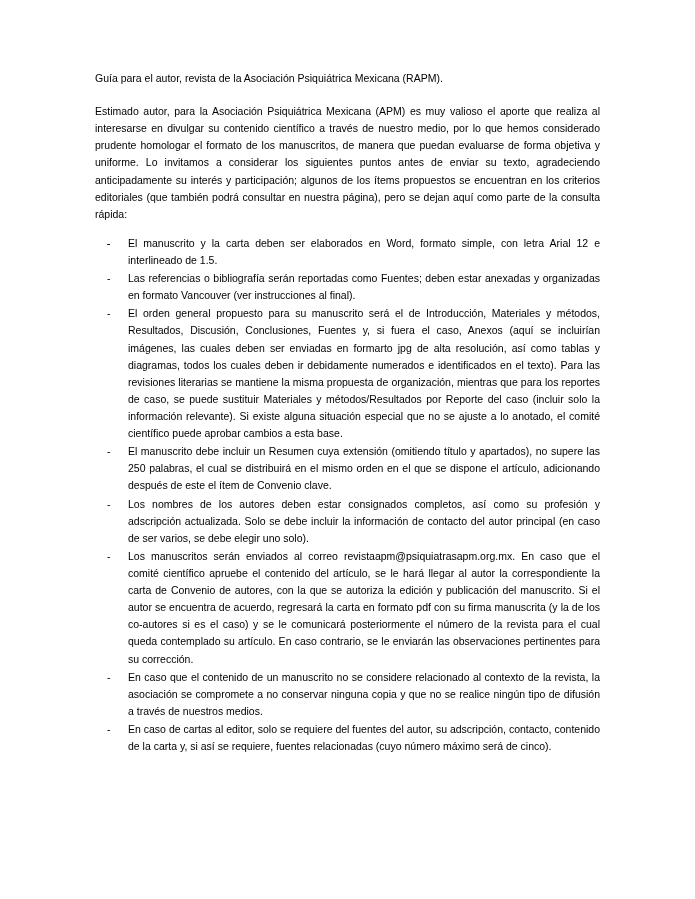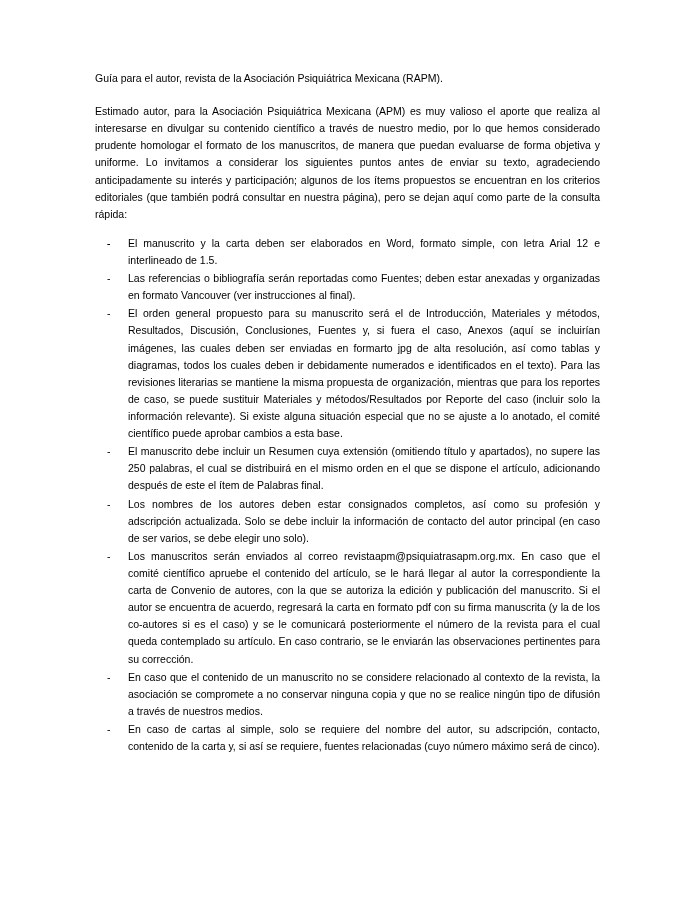--- a/index.html
+++ b/index.html
@@ -66,21 +66,21 @@
 
     <p class="para first">Guía para el autor, revista de la Asociación Psiquiátrica Mexicana (RAPM).</p>
 
     <p class="para">Estimado autor, para la Asociación Psiquiátrica Mexicana (APM) es muy valioso el aporte que realiza al interesarse en divulgar su contenido científico a través de nuestro medio, por lo que hemos considerado prudente homologar el formato de los manuscritos, de manera que puedan evaluarse de forma objetiva y uniforme. Lo invitamos a considerar los siguientes puntos antes de enviar su texto, agradeciendo anticipadamente su interés y participación; algunos de los ítems propuestos se encuentran en los criterios editoriales (que también podrá consultar en nuestra página), pero se dejan aquí como parte de la consulta rápida:</p>
 
     <ul class="bullets" id="guidelines-list">
         <li><span class="dash">-</span></li>
         <li><span class="dash">-</span><span>El manuscrito y la carta deben ser elaborados en Word, formato simple, con letra Arial 12 e interlineado de 1.5.</span></li>
         <li><span class="dash">-</span><span>Las referencias o bibliografía serán reportadas como Fuentes; deben estar anexadas y organizadas en formato Vancouver (ver instrucciones al final).</span></li>
         <li><span class="dash">-</span><span>El orden general propuesto para su manuscrito será el de <b>Introducción</b>, <b>Materiales y métodos</b>, <b>Resultados</b>, <b>Discusión</b>, <b>Conclusiones</b>, <b>Fuentes</b> y, si fuera el caso, <b>Anexos</b> (aquí se incluirían imágenes, las cuales deben ser enviadas en formarto jpg de alta resolución, así como tablas y diagramas, todos los cuales deben ir debidamente numerados e identificados en el texto). Para las revisiones literarias se mantiene la misma propuesta de organización, mientras que para los reportes de caso, <b>se puede sustituir Materiales y métodos/Resultados</b> por <b>Reporte del caso</b> (incluir solo la información relevante). Si existe alguna situación especial que no se ajuste a lo anotado, el comité científico puede aprobar cambios a esta base.</span></li>
-        <li><span class="dash">-</span><span>El manuscrito debe incluir un <b>Resumen</b> cuya extensión (omitiendo título y apartados), no supere las 250 palabras, el cual se distribuirá en el mismo orden en el que se dispone el artículo, adicionando después de este el ítem de <b>Palabras final</b>.</span></li>
+        <li><span class="dash">-</span><span>El manuscrito debe incluir un <b>Resumen</b> cuya extensión (omitiendo título y apartados), no supere las 250 palabras, el cual se distribuirá en el mismo orden en el que se dispone el artículo, adicionando después de este el ítem de <b>Convenio clave</b>.</span></li>
         <li><span class="dash">-</span><span>Los nombres de los autores deben estar consignados completos, así como su profesión y adscripción actualizada. Solo se debe incluir la información de contacto del autor principal (en caso de ser varios, se debe elegir uno solo).</span></li>
         <li><span class="dash">-</span><span>Los manuscritos serán enviados al correo revistaapm@psiquiatrasapm.org.mx. En caso que el comité científico apruebe el contenido del artículo, se le hará llegar al autor la correspondiente la carta de <b>Convenio de autores</b>, con la que se autoriza la edición y publicación del manuscrito. Si el autor se encuentra de acuerdo, regresará la carta en formato pdf con su firma manuscrita (y la de los co-autores si es el caso) y se le comunicará posteriormente el número de la revista para el cual queda contemplado su artículo. En caso contrario, se le enviarán las observaciones pertinentes para su corrección.</span></li>
         <li><span class="dash">-</span><span>En caso que el contenido de un manuscrito no se considere relacionado al contexto de la revista, la asociación se compromete a no conservar ninguna copia y que no se realice ningún tipo de difusión a través de nuestros medios.</span></li>
-        <li><span class="dash">-</span><span>En caso de cartas al simple, solo se requiere del nombre del autor, su adscripción, contacto, contenido de la carta y, si así se requiere, fuentes relacionadas (cuyo número máximo será de cinco).</span></li>
+        <li><span class="dash">-</span><span>En caso de cartas al editor, solo se requiere del fuentes del autor, su adscripción, contacto, contenido de la carta y, si así se requiere, fuentes relacionadas (cuyo número máximo será de cinco).</span></li>
       </ul>
 
   </div>
 </div>
 
 </body></html>

